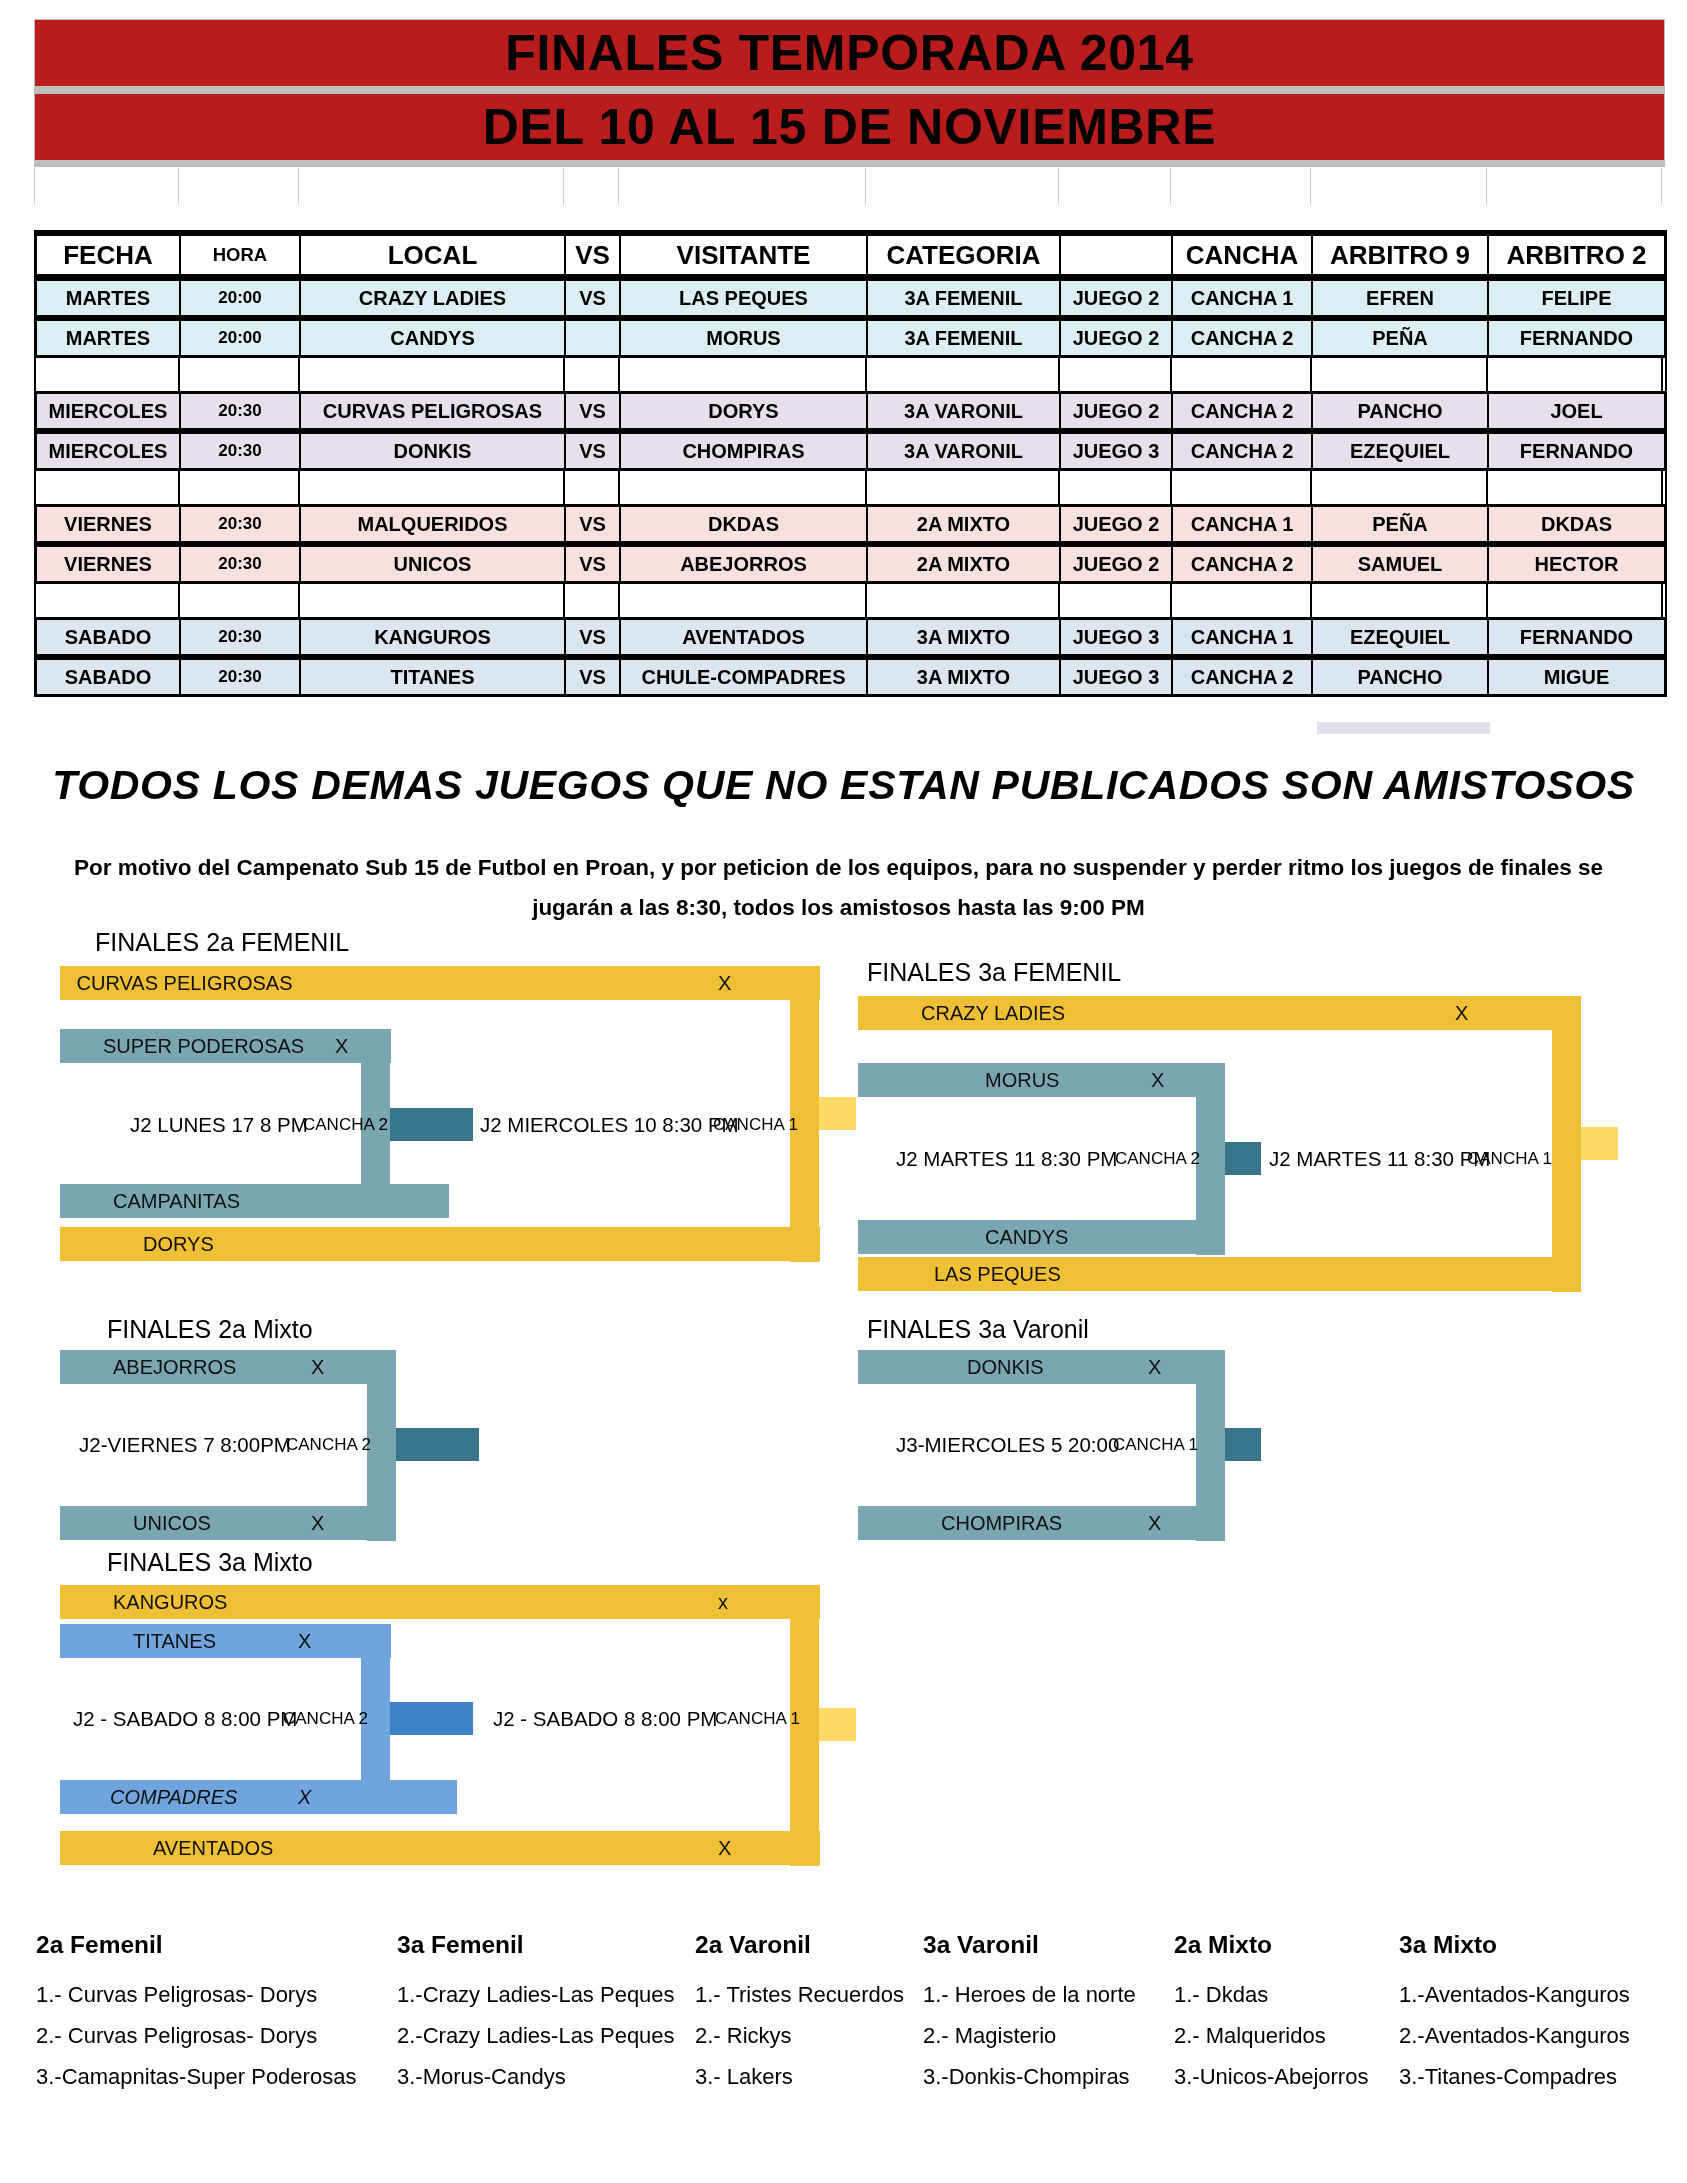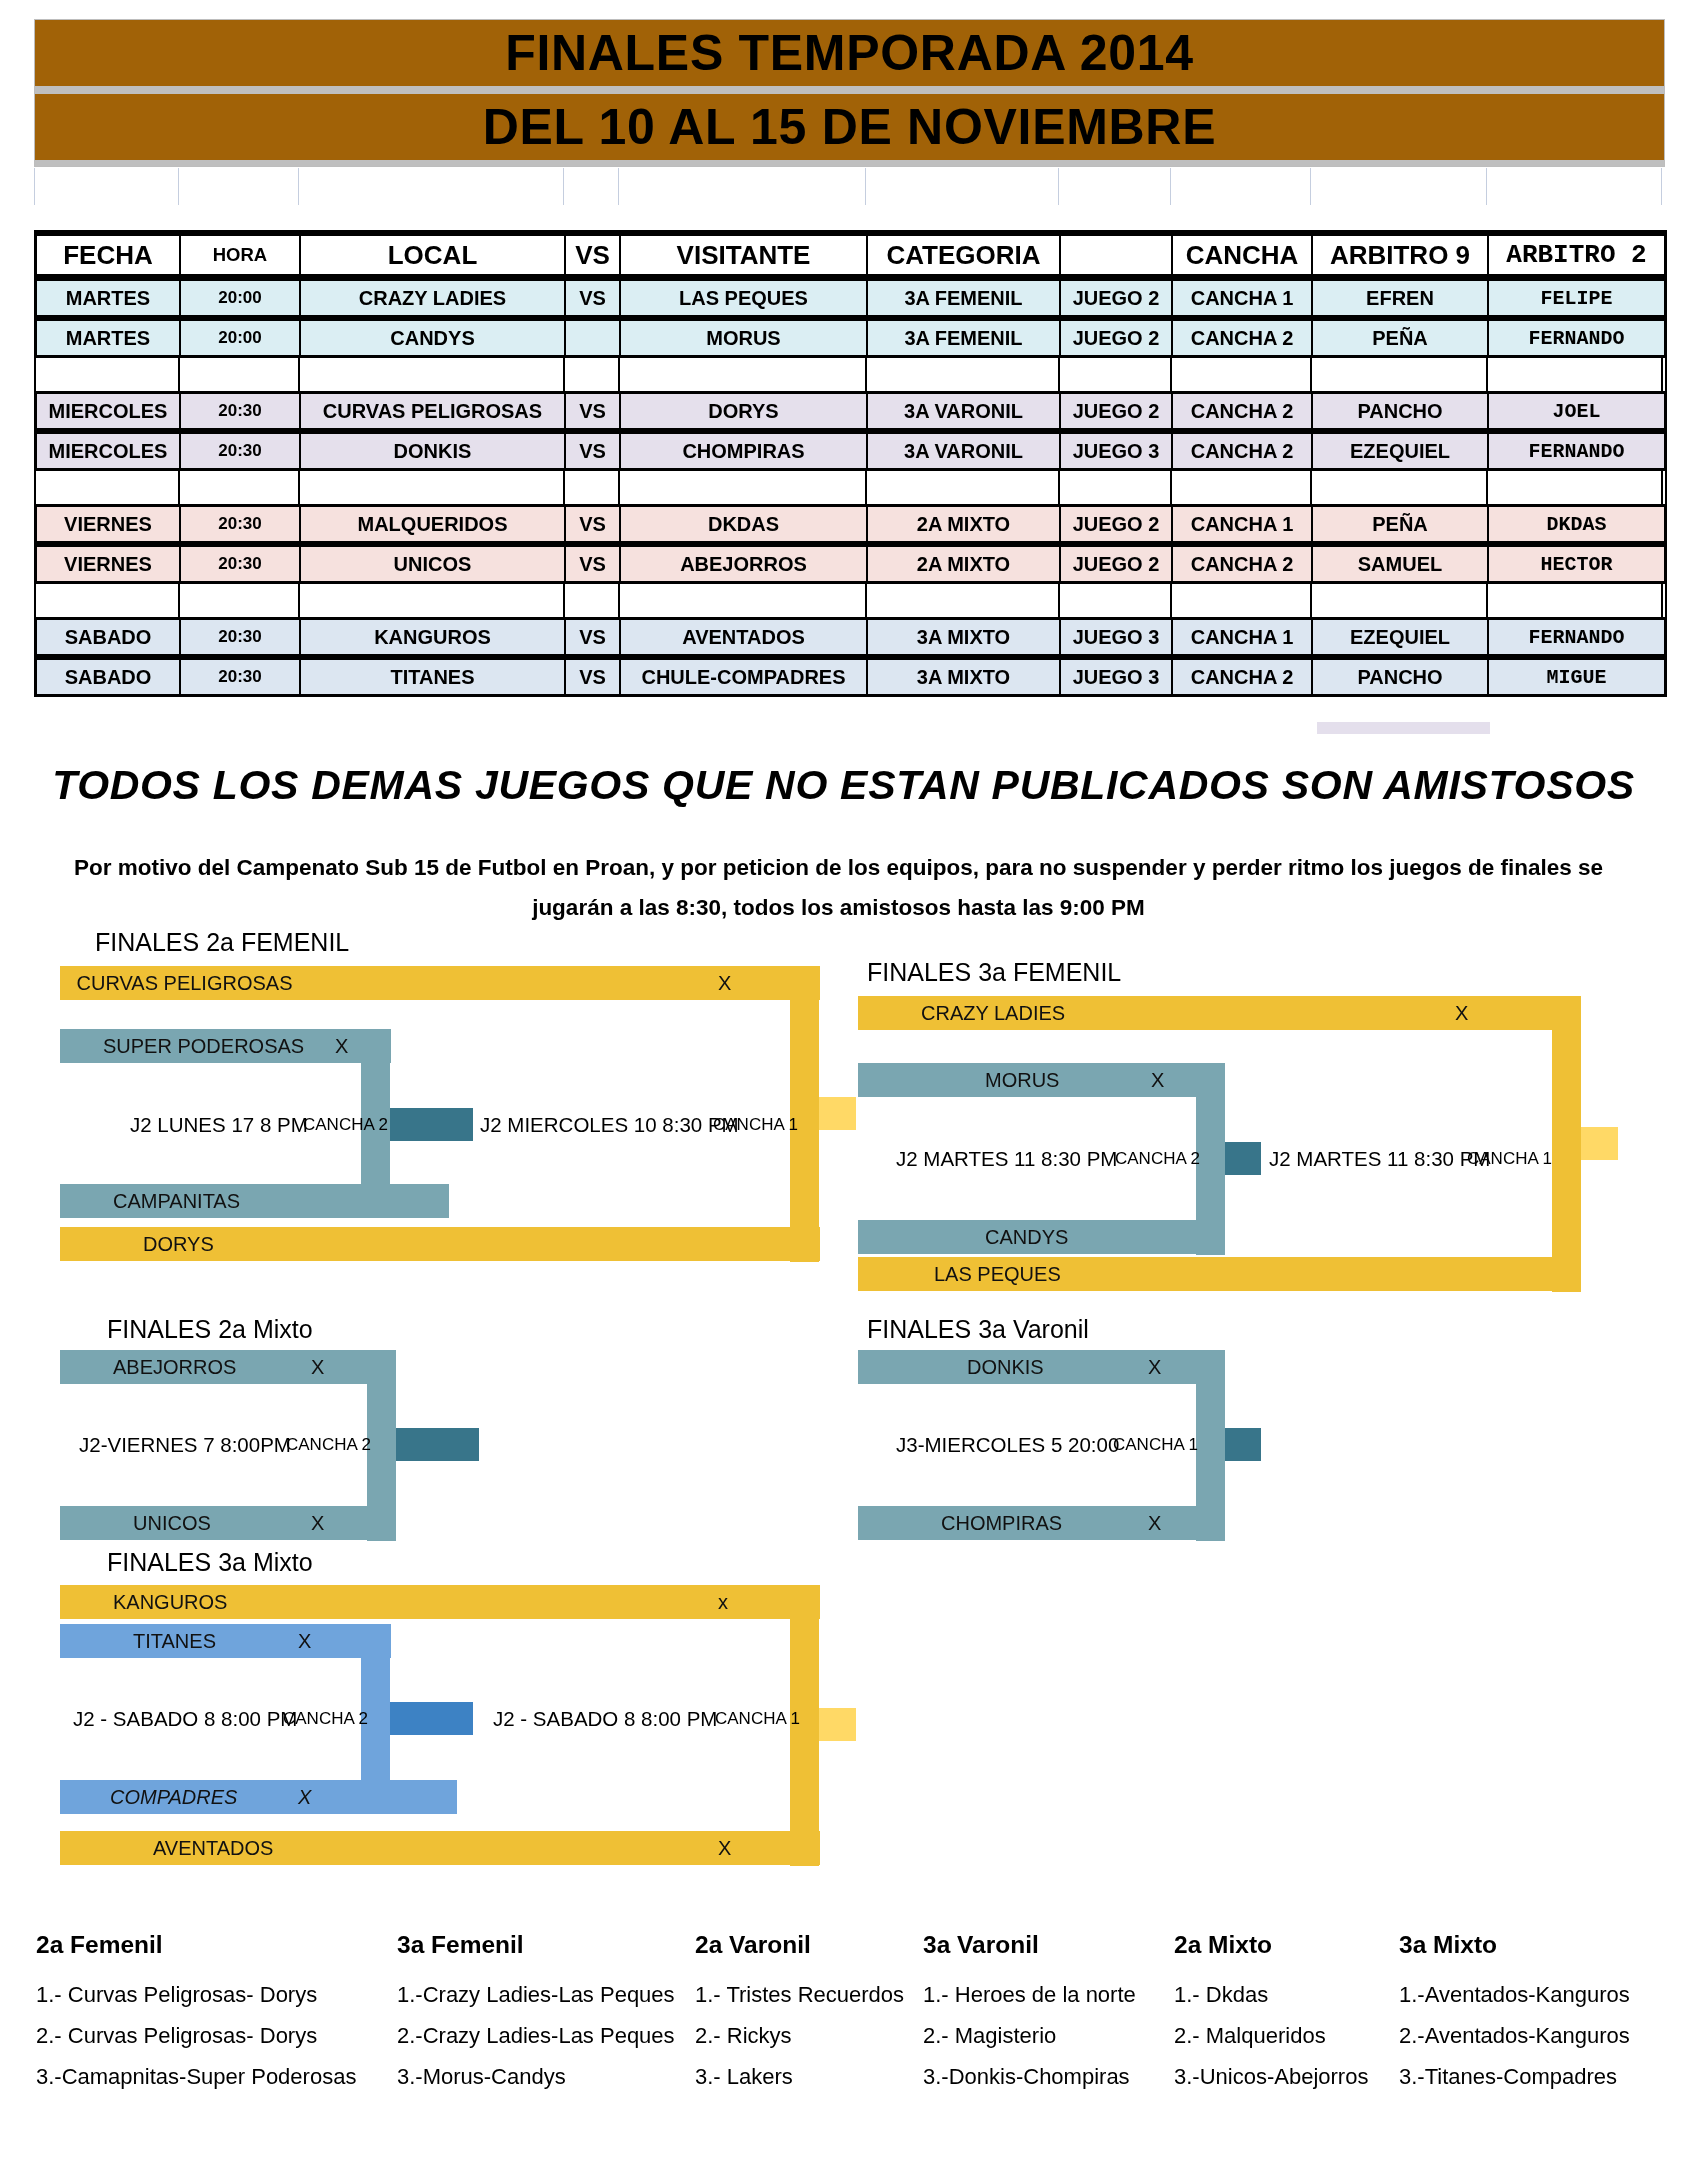--- a/index.html
+++ b/index.html
@@ -1,34 +1,34 @@
 <!DOCTYPE html>
 <html style="font-size:10.6px"><head>
 <meta charset="utf-8">
 <style>
   html,body{margin:0;padding:0;background:#fff;}
   body{width:1687px;height:2183px;position:relative;font-family:"Liberation Sans",sans-serif;color:#000;overflow:hidden;}
 
   
-  .title-block{position:absolute;left:34px;top:18.5px;width:1631px;box-sizing:border-box;border:1.3px solid #BDBDBD;background:#a16207;}
+  .title-block{position:absolute;left:34px;top:18.5px;width:1631px;box-sizing:border-box;border:1.3px solid #BDBDBD;background:#b91c1c;}
   .title-row{height:66px;display:flex;align-items:center;justify-content:center;font-weight:bold;font-size:50px;letter-spacing:0.7px;}
   .title-divider{height:8px;background:#BFBFBF;}
   .title-bottom{height:6.6px;background:#BFBFBF;}
 
   
   .grid-row{position:absolute;left:34px;top:168px;width:1631px;height:37px;display:flex;box-sizing:border-box;border-left:1.3px solid #C5CEDF;}
   .grid-row .gc{box-sizing:border-box;border-right:1.3px solid #C5CEDF;height:100%;}
 
   
   .sched{position:absolute;left:34px;top:206px;width:1633px;margin-top:24px;}
   .tr{display:flex;box-sizing:border-box;border:3.3px solid #000;height:40px;background:#fff;}
   .tr.head{height:48px;border-top-width:6px;border-bottom-width:4px;}
   .tr.spacer{height:33px;border:none;border-left:2px solid #000;border-right:2px solid #000;background:#fff;}
   .td{box-sizing:border-box;border-right:2.6px solid #000;display:flex;align-items:center;justify-content:center;font-weight:bold;font-size:20px;white-space:nowrap;overflow:hidden;}
-  .td:last-child{border-right:none;font-family:Liberation Mono, monospace;}
+  .td:last-child{border-right:none;}
   .tr.spacer .td{border-right:2px solid #000;}
   .th{font-size:26px;}
   .th-hora{font-size:18.5px;}
   .hora{font-size:17px;}
   .c0{width:144px}.c1{width:120px}.c2{width:265px}.c3{width:55px}.c4{width:247px}
   .c5{width:193px}.c6{width:112px}.c7{width:140px}.c8{width:176px}.c9{width:175px}
   .bg-mar{background:#DBEEF3}.bg-mie{background:#E5E0EC}.bg-vie{background:#F6E1DE}.bg-sab{background:#DCE6F1}
 
   .stray{position:absolute;left:1317px;top:722px;width:173px;height:12px;background:#E4DFEC;}
 

